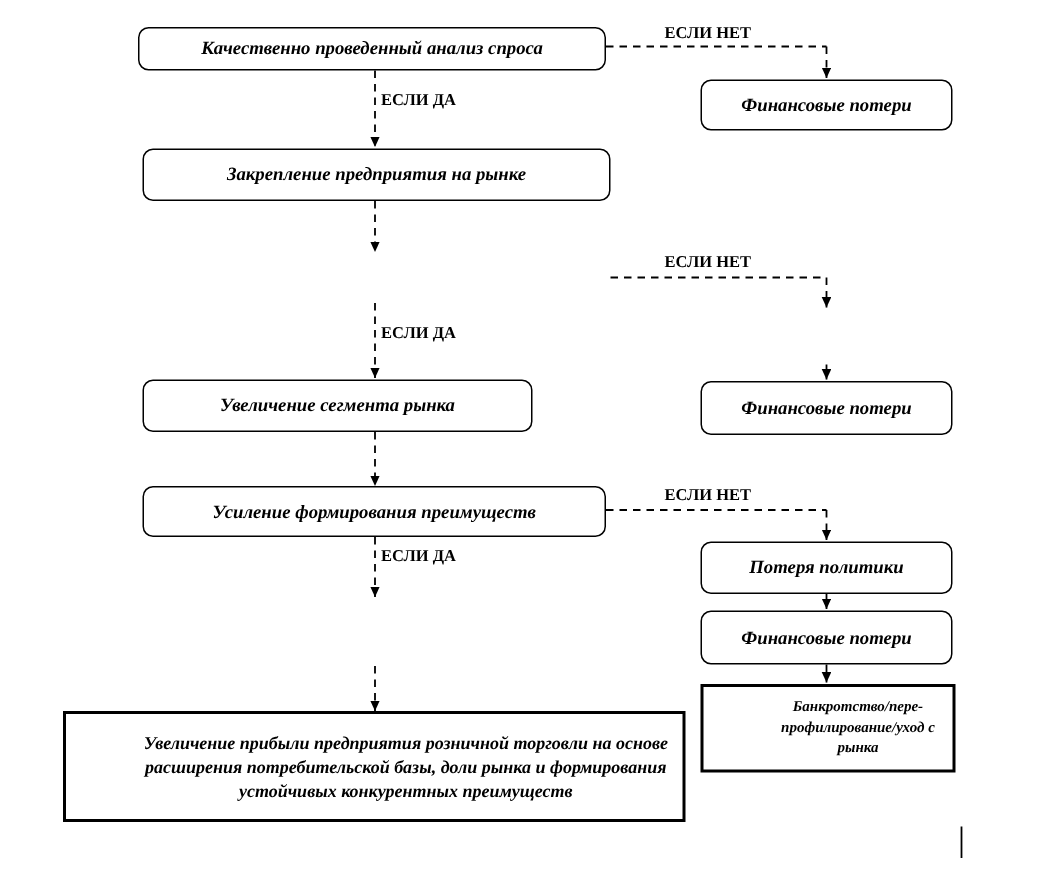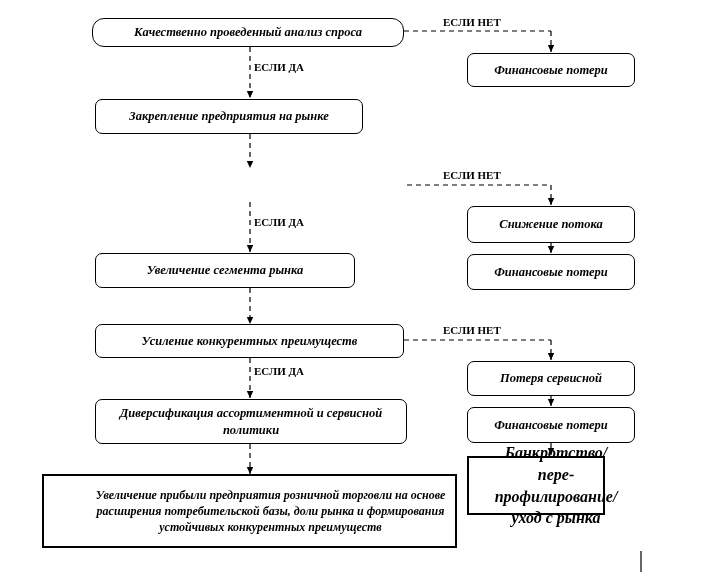--- a/index.html
+++ b/index.html
@@ -82,66 +82,60 @@
     <line x1="404" y1="340" x2="551" y2="340" stroke="#000000" stroke-width="1.2" stroke-dasharray="5,4"></line>
     <line x1="551" y1="340" x2="551" y2="360" stroke="#000000" stroke-width="1.2" stroke-dasharray="5,4" marker-end="url(#arrow)"></line>
 
     <line x1="551" y1="396" x2="551" y2="406" stroke="#000000" stroke-width="1.2" marker-end="url(#arrow)"></line>
 
     <line x1="551" y1="443" x2="551" y2="455" stroke="#000000" stroke-width="1.2" marker-end="url(#arrow)"></line>
 
     <line x1="641" y1="551" x2="641" y2="572" stroke="#000000" stroke-width="1.2"></line>
   </svg>
 
-  <div class="node" style="left:92px; top:18px; width:312px; height:29px;border-radius:12px;">
+  <div class="node" style="left:92px; top:18px; width:312px; height:29px;">
     <span>Качественно проведенный анализ спроса</span>
   </div>
 
-  <div class="node" style="left:95px; top:99px; width:268px; height:35px;">
+  <div class="node" style="left:95px; top:99px; width:312px; height:35px;">
     <span>Закрепление предприятия на рынке</span>
   </div>
 
 
   <div class="node" style="left:95px; top:253px; width:260px; height:35px;">
     <span>Увеличение сегмента рынка</span>
   </div>
 
   <div class="node" style="left:95px; top:324px; width:309px; height:34px;">
-    <span>Усиление конкурентных преимуществ</span>
+    <span>Усиление формирования преимуществ</span>
   </div>
 
-  <div class="node" style="left:95px; top:399px; width:312px; height:45px;">
-    <span>Диверсификация ассортиментной и сервисной политики</span>
-  </div>
 
   <div class="node square" style="left:42px; top:474px; width:415px; height:74px; font-size:12px;padding-left:48px;">
     <span>Увеличение прибыли предприятия розничной торговли на основе расширения потребительской базы, доли рынка и формирования устойчивых конкурентных преимуществ</span>
   </div>
 
   <div class="node" style="left:467px; top:53px; width:168px; height:34px;">
     <span>Финансовые потери</span>
   </div>
 
-  <div class="node" style="left:467px; top:206px; width:168px; height:37px;">
-    <span>Снижение потока</span>
-  </div>
 
   <div class="node" style="left:467px; top:254px; width:168px; height:36px;">
     <span>Финансовые потери</span>
   </div>
 
   <div class="node" style="left:467px; top:361px; width:168px; height:35px;">
-    <span>Потеря сервисной</span>
+    <span>Потеря политики</span>
   </div>
 
   <div class="node" style="left:467px; top:407px; width:168px; height:36px;">
     <span>Финансовые потери</span>
   </div>
 
-  <div class="node square" style="left:467px; top:456px; width:138px; height:59px; font-size:16px;padding-left:46px;">
+  <div class="node square" style="left:467px; top:456px; width:170px; height:59px; font-size:10px;padding-left:46px;">
     <span>Банкротство/пере-профилирование/уход с рынка</span>
   </div>
 
   <div class="edge-label" style="left:254px; top:61px;">ЕСЛИ ДА</div>
   <div class="edge-label" style="left:254px; top:216px;">ЕСЛИ ДА</div>
   <div class="edge-label" style="left:254px; top:365px;">ЕСЛИ ДА</div>
 
   <div class="edge-label" style="left:443px; top:16px;">ЕСЛИ НЕТ</div>
   <div class="edge-label" style="left:443px; top:169px;">ЕСЛИ НЕТ</div>
   <div class="edge-label" style="left:443px; top:324px;">ЕСЛИ НЕТ</div>

